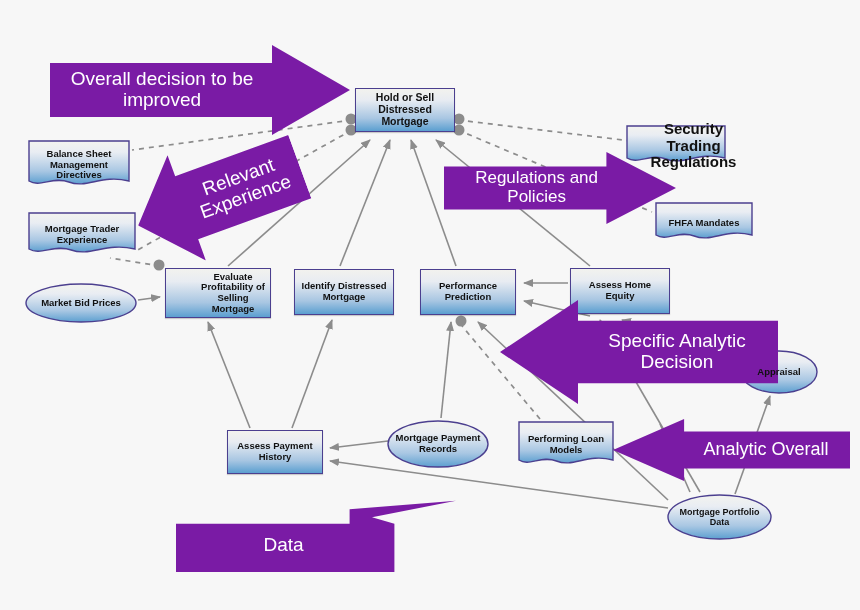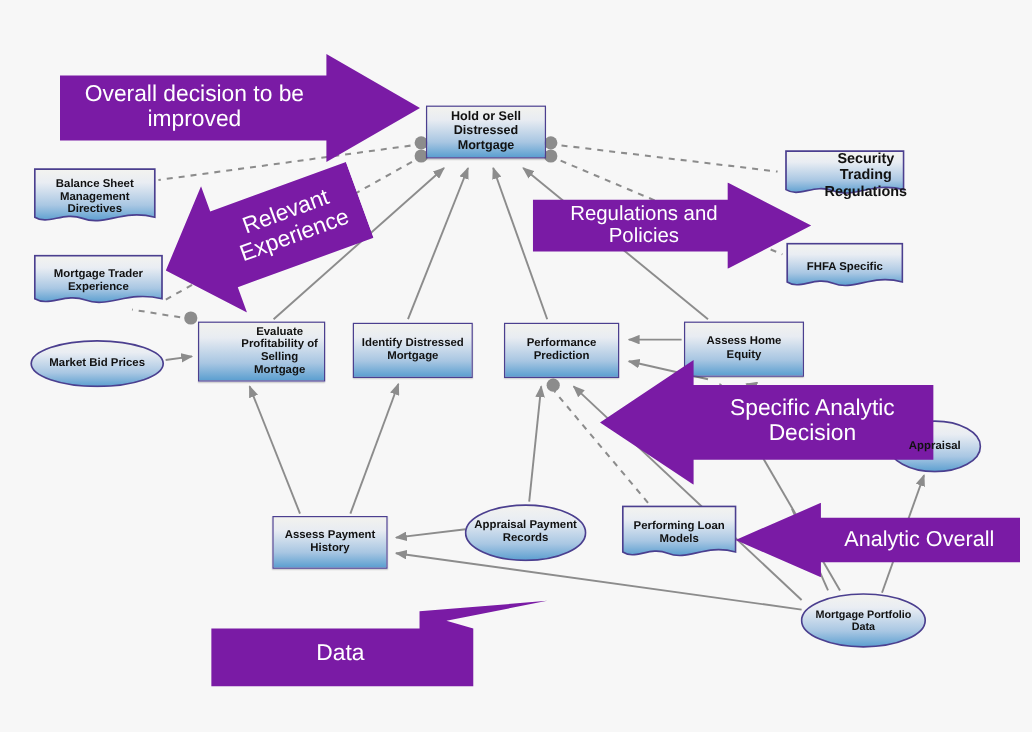--- a/index.html
+++ b/index.html
@@ -171,21 +171,21 @@
               <stop offset="26%" stop-color="#e9edf3"></stop>
               <stop offset="70%" stop-color="#a9c7e3"></stop>
               <stop offset="100%" stop-color="#5c9fd0"></stop>
             </linearGradient>
           </defs>
           <path d="M1,1 L107,1 L107,37 C77.75999999999999,30 62.63999999999999,45 43.2,38 C25.919999999999998,32 12.959999999999999,44 1,37 Z" fill="url(#g2)" stroke="#4b3f8f" stroke-width="1.4"></path>
         </svg>
         <span class="lbl">Mortgage Trader
 Experience</span>
       </div>
-      <div class="node shape-doc" style="left: 654px; top: 125px; width: 100px; height: 42px; font-size: 12px; padding-left: 35px;">
+      <div class="node shape-doc" style="left: 626px; top: 125px; width: 100px; height: 42px; font-size: 15px; padding-left: 35px;">
         <svg class="docsvg" viewBox="0 0 100 42" preserveAspectRatio="none">
           <defs>
             <linearGradient id="g3" x1="0" y1="0" x2="0" y2="1">
               <stop offset="0%" stop-color="#f3f3ef"></stop>
               <stop offset="26%" stop-color="#e9edf3"></stop>
               <stop offset="70%" stop-color="#a9c7e3"></stop>
               <stop offset="100%" stop-color="#5c9fd0"></stop>
             </linearGradient>
           </defs>
           <path d="M1,1 L99,1 L99,33 C72,26 57.99999999999999,41 40,34 C24,28 12,40 1,33 Z" fill="url(#g3)" stroke="#4b3f8f" stroke-width="1.4"></path>
@@ -198,21 +198,21 @@
           <defs>
             <linearGradient id="g4" x1="0" y1="0" x2="0" y2="1">
               <stop offset="0%" stop-color="#f3f3ef"></stop>
               <stop offset="26%" stop-color="#e9edf3"></stop>
               <stop offset="70%" stop-color="#a9c7e3"></stop>
               <stop offset="100%" stop-color="#5c9fd0"></stop>
             </linearGradient>
           </defs>
           <path d="M1,1 L97,1 L97,33 C70.56,26 56.839999999999996,41 39.2,34 C23.52,28 11.76,40 1,33 Z" fill="url(#g4)" stroke="#4b3f8f" stroke-width="1.4"></path>
         </svg>
-        <span class="lbl">FHFA Specific</span>
+        <span class="lbl">FHFA Mandates</span>
       </div>
       <div class="node shape-ell" style="left: 25px; top: 283px; width: 112px; height: 40px; font-size: 9.5px;">
         <svg class="ellsvg" viewBox="0 0 112 40" preserveAspectRatio="none">
           <defs>
             <linearGradient id="g5" x1="0" y1="0" x2="0" y2="1">
               <stop offset="0%" stop-color="#f3f3ef"></stop>
               <stop offset="26%" stop-color="#e9edf3"></stop>
               <stop offset="70%" stop-color="#a9c7e3"></stop>
               <stop offset="100%" stop-color="#5c9fd0"></stop>
             </linearGradient>
@@ -261,21 +261,21 @@
           <defs>
             <linearGradient id="g12" x1="0" y1="0" x2="0" y2="1">
               <stop offset="0%" stop-color="#f3f3ef"></stop>
               <stop offset="26%" stop-color="#e9edf3"></stop>
               <stop offset="70%" stop-color="#a9c7e3"></stop>
               <stop offset="100%" stop-color="#5c9fd0"></stop>
             </linearGradient>
           </defs>
           <ellipse cx="51" cy="24" rx="50" ry="23" fill="url(#g12)" stroke="#4b3f8f" stroke-width="1.4"></ellipse>
         </svg>
-        <span class="lbl">Appraisal Payment
+        <span class="lbl">Mortgage Payment
 Records</span>
       </div>
       <div class="node shape-doc" style="left: 518px; top: 421px; width: 96px; height: 48px; font-size: 9.5px;">
         <svg class="docsvg" viewBox="0 0 96 48" preserveAspectRatio="none">
           <defs>
             <linearGradient id="g13" x1="0" y1="0" x2="0" y2="1">
               <stop offset="0%" stop-color="#f3f3ef"></stop>
               <stop offset="26%" stop-color="#e9edf3"></stop>
               <stop offset="70%" stop-color="#a9c7e3"></stop>
               <stop offset="100%" stop-color="#5c9fd0"></stop>

